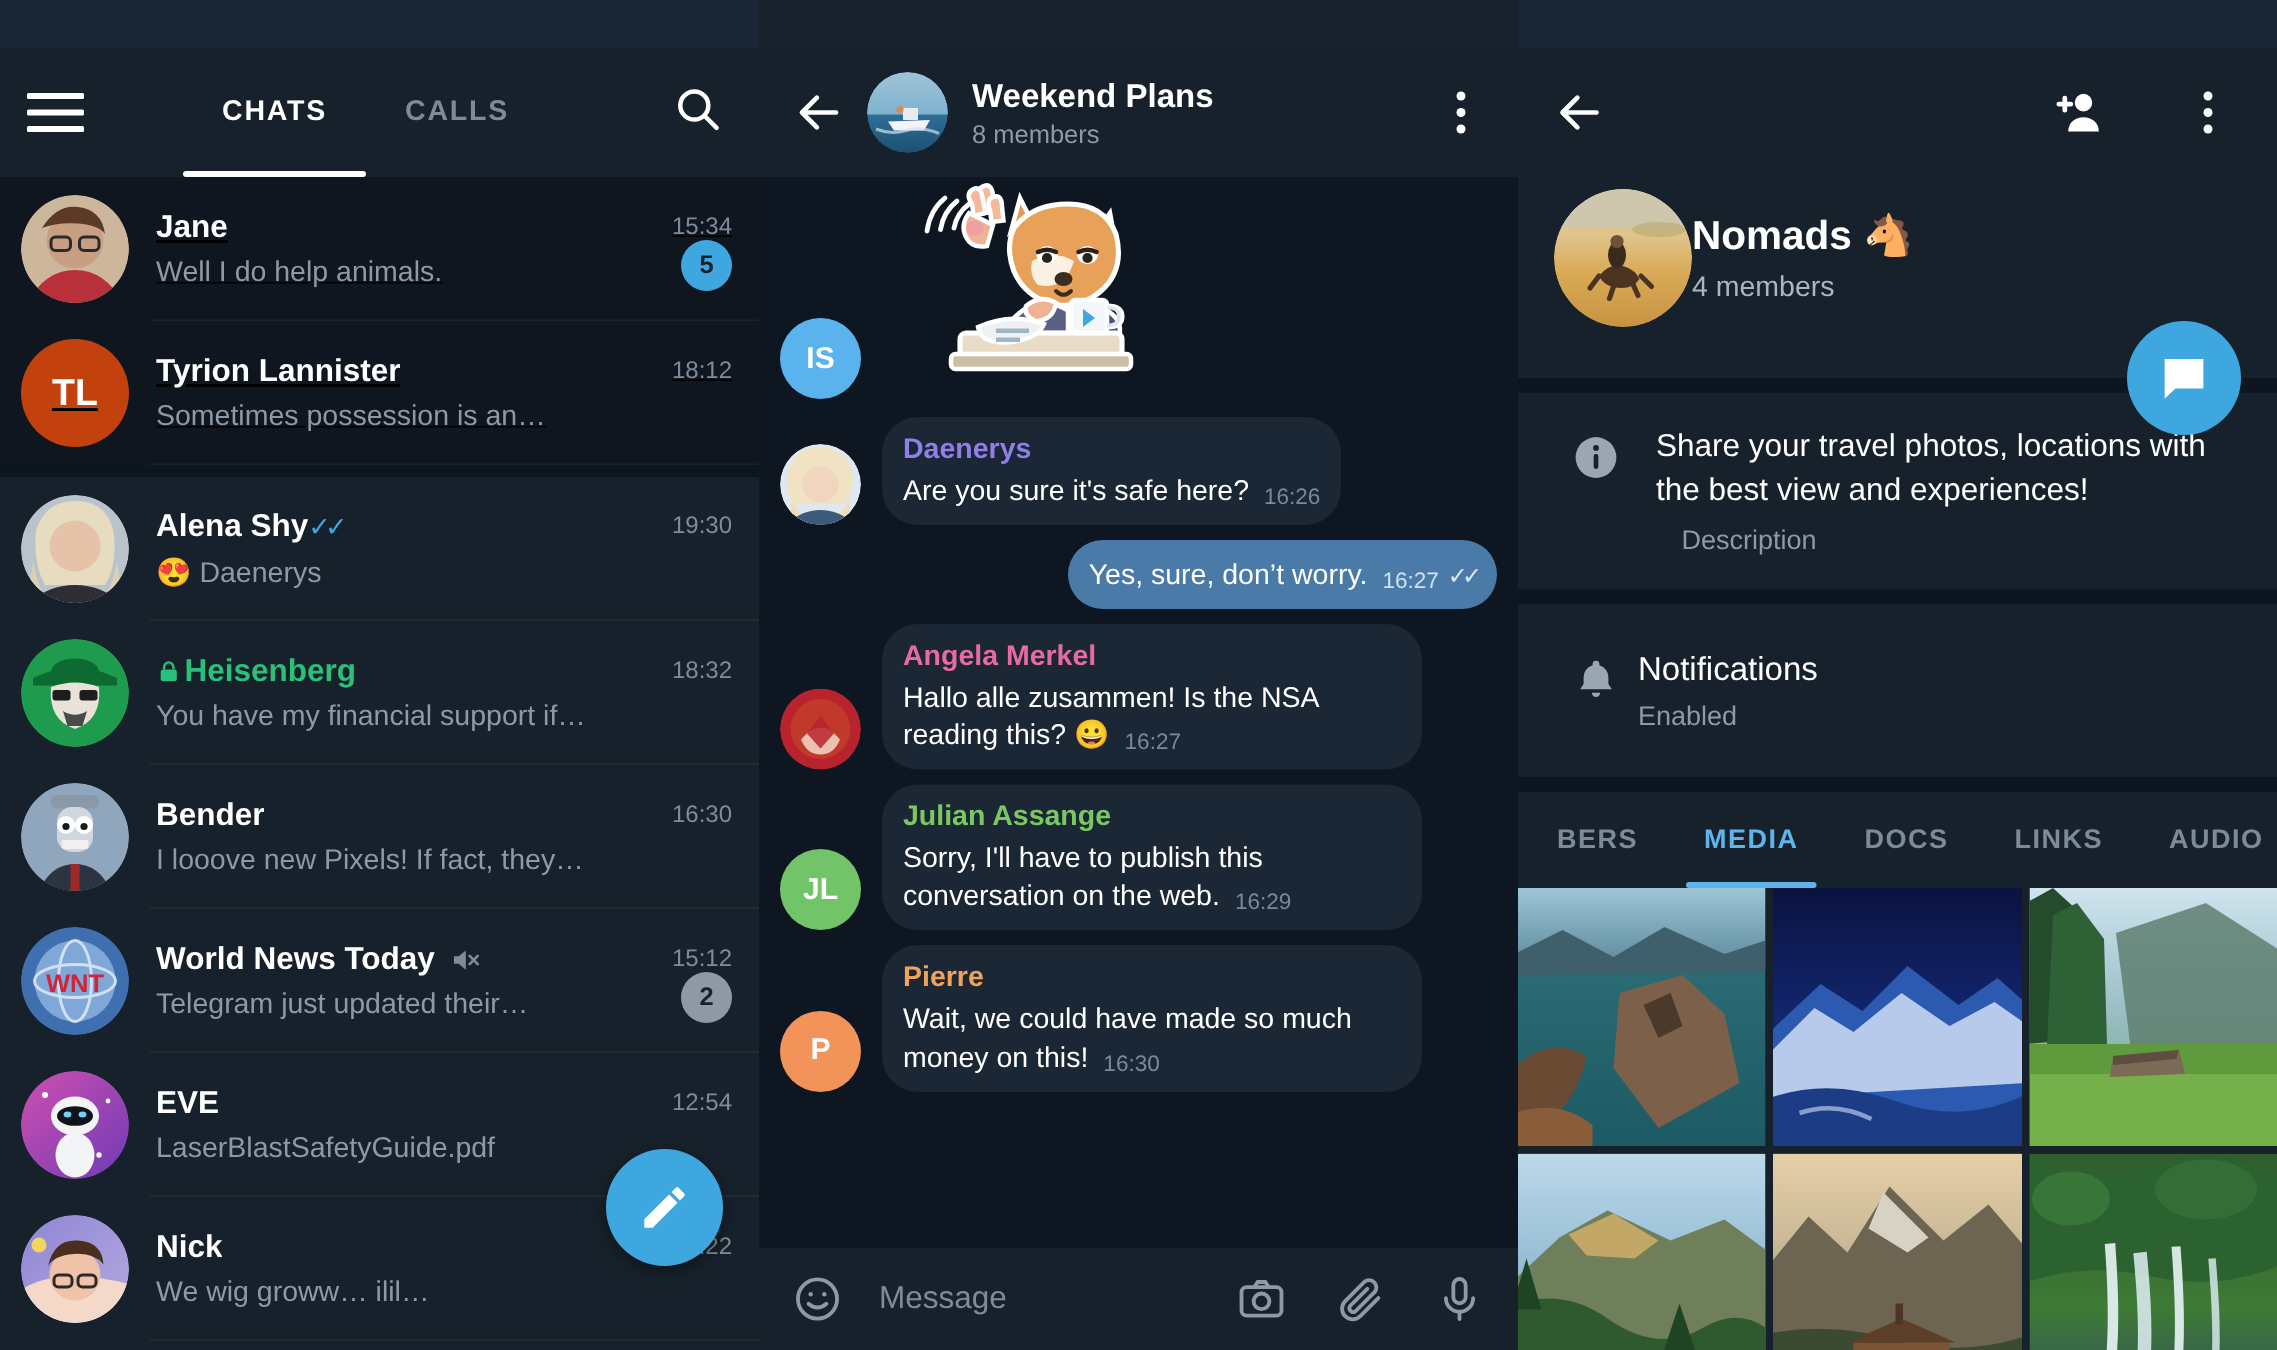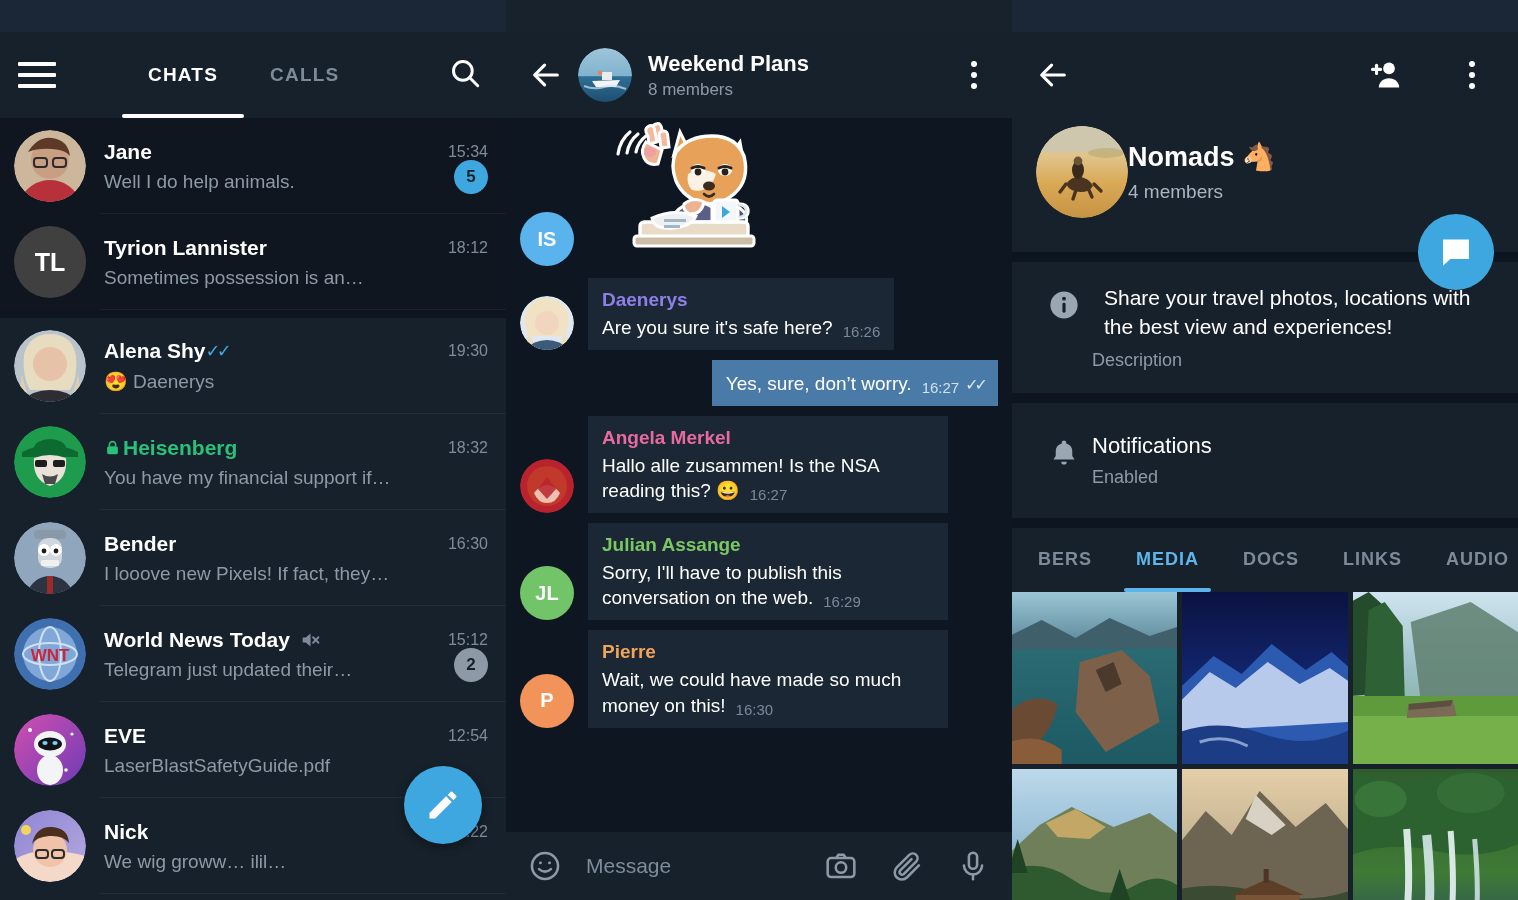--- a/index.html
+++ b/index.html
@@ -33,21 +33,21 @@
     content:""; position:absolute; left: 0px; right: 0px; bottom: 0px;
     height: 4px; background:#ffffff; border-radius: 2px;
   }
   .search-icon-wrap { position:absolute; right: 24px; top: 50%; transform: translateY(-50%); cursor:pointer; }
 
   .chatlist { position:absolute; top: 118px; left:0; right:0; bottom:0; background:#17212b; }
   .chatrow {
     display:flex; align-items:center; padding: 0 18px 0 14px; position:relative;
     height: 96px; cursor:pointer;
   }
-  .chatrow.sel { background:#0f1620; }
+  .chatrow.sel { background:#0f1620;text-decoration:underline; }
   .chatrow .sep {
     position:absolute; left: 100px; right:0; bottom:0; height:1px; background: rgba(255,255,255,0.055);
   }
   .grp-sep { height: 8px; background:#0d1520; }
   .av { width: 72px; height: 72px; border-radius: 50%; flex: 0 0 72px; overflow:hidden; position:relative;
         display:flex; align-items:center; justify-content:center; font-size:25px; font-weight:bold; color:#fff; }
   .row-body { flex:1; min-width:0; margin-left: 18px; }
   .row-top { display:flex; align-items:center; }
   .row-name { font-size: 21px; font-weight: bold; color:#ffffff; white-space:nowrap; overflow:hidden; text-overflow:ellipsis; }
   .row-name.secret { color:#29c07a; display:flex; align-items:center; gap:1px; }
@@ -74,21 +74,21 @@
   .mid-title { font-size:22px; font-weight:bold; color:#fff; }
   .mid-sub { font-size:17px; color:#8d9aa6; margin-top:3px; }
   .kebab { width: 44px; display:flex; flex-direction:column; align-items:center; gap:5px; cursor:pointer; }
   .kebab i { width:6px; height:6px; border-radius:50%; background:#fff; display:block; }
 
   .msgarea { position:absolute; top: 118px; left:0; right:0; bottom: 68px; padding: 0 14px; }
   .msgrow { display:flex; align-items:flex-end; margin-bottom: 10px; }
   .msgrow.out { justify-content:flex-end; }
   .m-av { width:54px; height:54px; border-radius:50%; flex:0 0 54px; overflow:hidden; margin-right:14px;
           display:flex; align-items:center; justify-content:center; font-size:20px; font-weight:bold; color:#fff; }
-  .bubble { background:#1b2735; border-radius: 0; padding: 11px 14px 10px 14px; max-width: 360px; position:relative; }
+  .bubble { background:#1b2735; border-radius: 24px; padding: 11px 14px 10px 14px; max-width: 360px; position:relative; }
   .bubble.out { background:#4a7ba8; }
   .b-name { font-size:19px; font-weight:bold; margin-bottom:4px; }
   .b-text { font-size:19px; color:#ffffff; line-height:1.32; display:inline; }
   .b-time { font-size:15px; color:#7a899a; margin-left:10px; white-space:nowrap; display:inline-block; vertical-align:bottom; }
   .bubble.out .b-time { color:#cfe2f2; }
   .b-check { color:#d7e9f7; font-size:16px; letter-spacing:-4px; margin-left:6px; }
   .service { text-align:center; font-size:18px; color:#ccd6e0; margin: 14px 0 16px 0; }
   .service b { color:#5fc55f; font-weight:normal; }
   .sticker-row { display:flex; align-items:flex-end; margin-bottom: 12px; }
   .sticker { width: 168px; height: 148px; position:relative; }
@@ -106,21 +106,21 @@
   .r-av { width: 92px; height:92px; border-radius:50%; overflow:hidden; flex:0 0 92px; position:relative; }
   .r-names { }
   .r-name { font-size:27px; font-weight:bold; color:#fff; display:flex; align-items:center; gap:8px; }
   .r-members { font-size:19px; color:#a9b6c2; margin-top:8px; }
   .r-fab { position:absolute; right: 24px; bottom: -38px; width:76px; height:76px; border-radius:50%;
            background:#3fa7e0; display:flex; align-items:center; justify-content:center; z-index:5; cursor:pointer; }
   .r-sep { height: 10px; background:#0d1520; }
   .r-block { background:#17212b; padding: 22px 24px; display:flex; }
   .r-ico { width: 56px; flex:0 0 56px; display:flex; align-items:flex-start; justify-content:center; padding-top:4px; }
   .r-desc { font-size:21px; color:#ffffff; line-height:1.38;margin-left:12px; }
-  .r-label { font-size:18px; color:#8d9aa6; margin-top:8px; }
+  .r-label { font-size:18px; color:#8d9aa6; margin-top:8px;margin-left:29px; }
   .r-t1 { font-size:22px; color:#ffffff; }
   .r-t2 { font-size:18px; color:#8d9aa6; margin-top:8px; }
 
   .r-tabs { display:flex; align-items:center; height: 64px; background:#17212b; position:relative; padding-left: 4px; }
   .r-tab { font-size:18px; font-weight:bold; letter-spacing:1px; color:#7d8b99; padding: 0 22px;
            height:100%; display:flex; align-items:center; cursor:pointer; position:relative; }
   .r-tab.active { color:#5eb5ec; }
   .r-tab.active::after { content:""; position:absolute; left: 10px; right: 10px; bottom:0; height:4px; background:#5eb5ec; border-radius:2px; }
   .media-grid { display:grid; grid-template-columns: repeat(3, 1fr); gap: 5px; padding: 0 0 0 0; }
   .media-cell { height: 172px; position:relative; overflow:hidden; cursor:pointer; }
@@ -184,21 +184,21 @@
          <span class="row-time">15:34</span>
        </div>
        <div class="row-msg">Well I do help animals.</div>
      </div>
      <div class="row-meta">
             <span class="badge">5</span>
           </div>
      <div class="sep"></div>
         </div>
         <div class="chatrow sel">
-          <div class="av" style="background:#404040;">TL</div>
+          <div class="av" style="background:#c2410c;">TL</div>
      <div class="row-body">
        <div class="row-top">
          <span class="row-name"><span>Tyrion Lannister</span></span>
 
          <span class="row-time">18:12</span>
        </div>
        <div class="row-msg">Sometimes possession is an…</div>
      </div>
      <div class="row-meta"></div>
      <div class="sep"></div>

